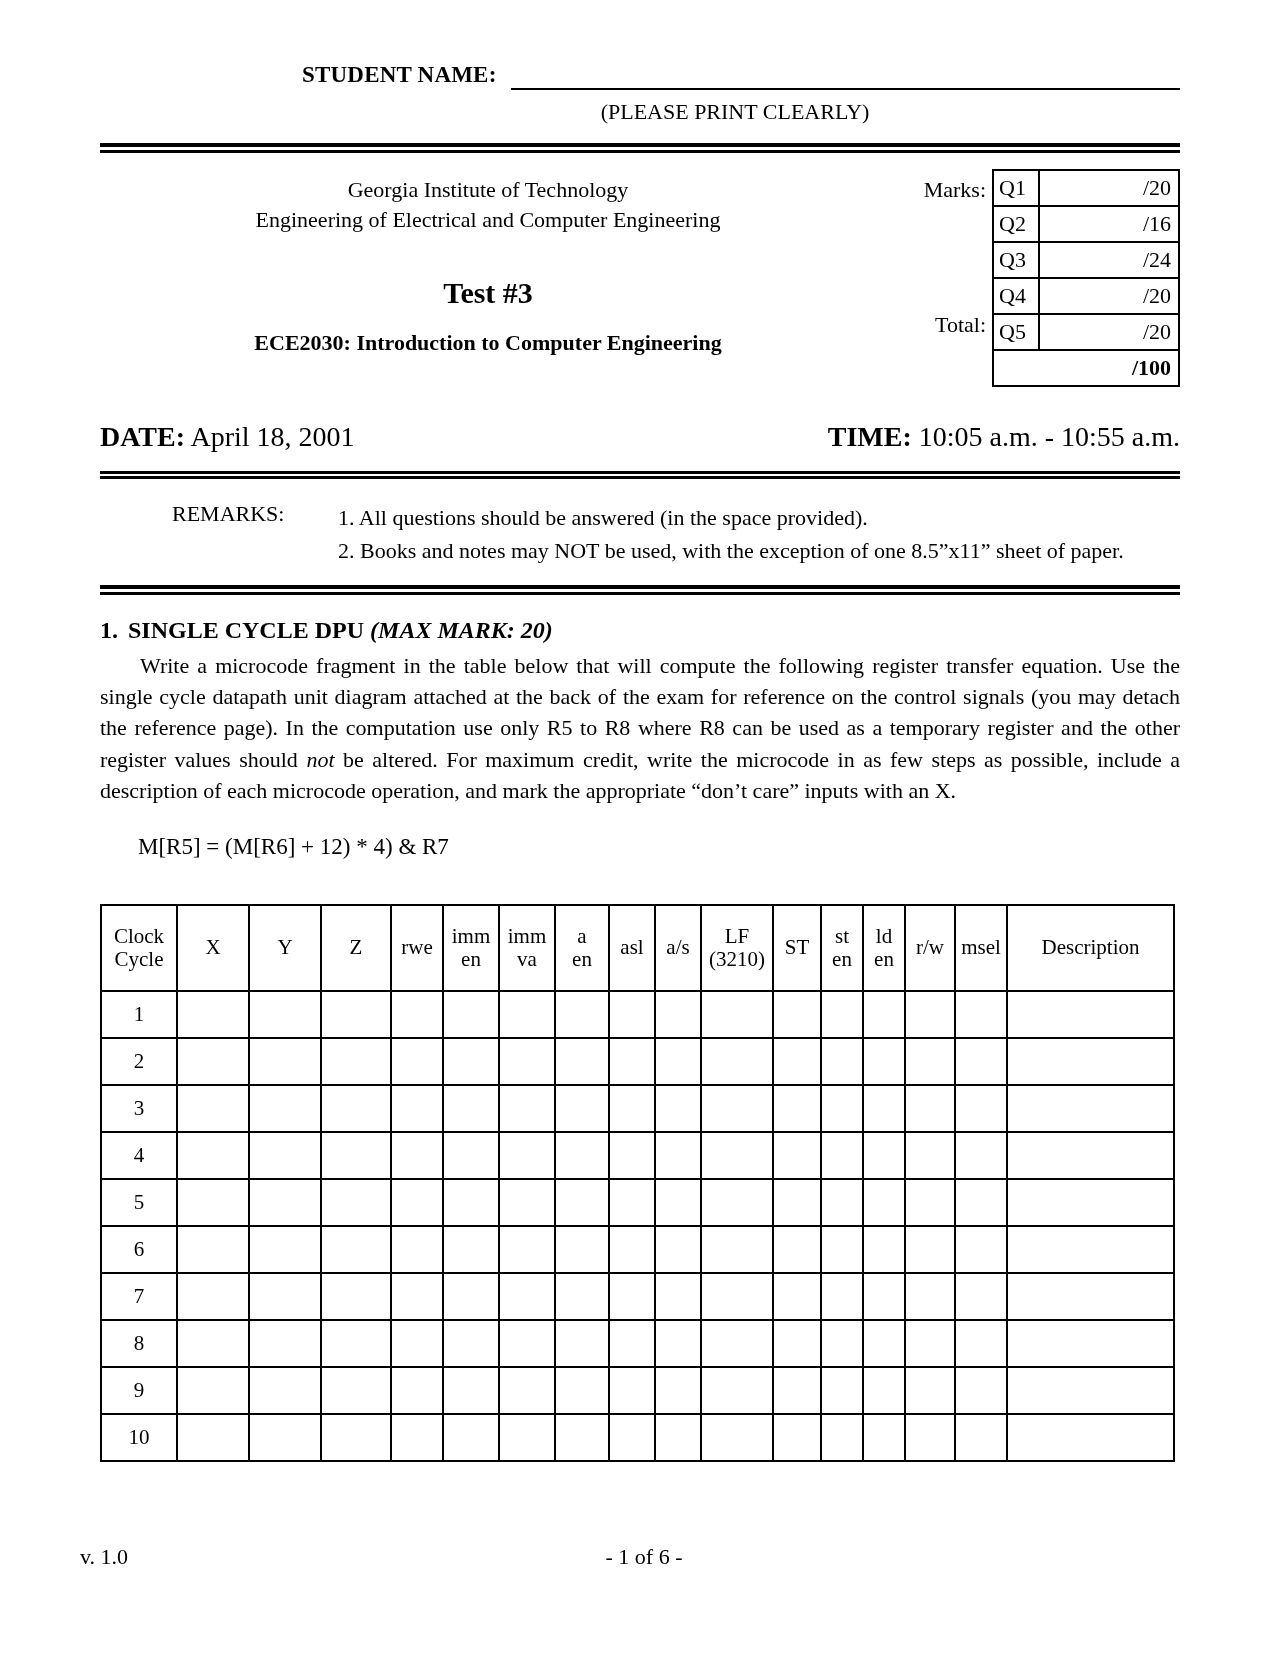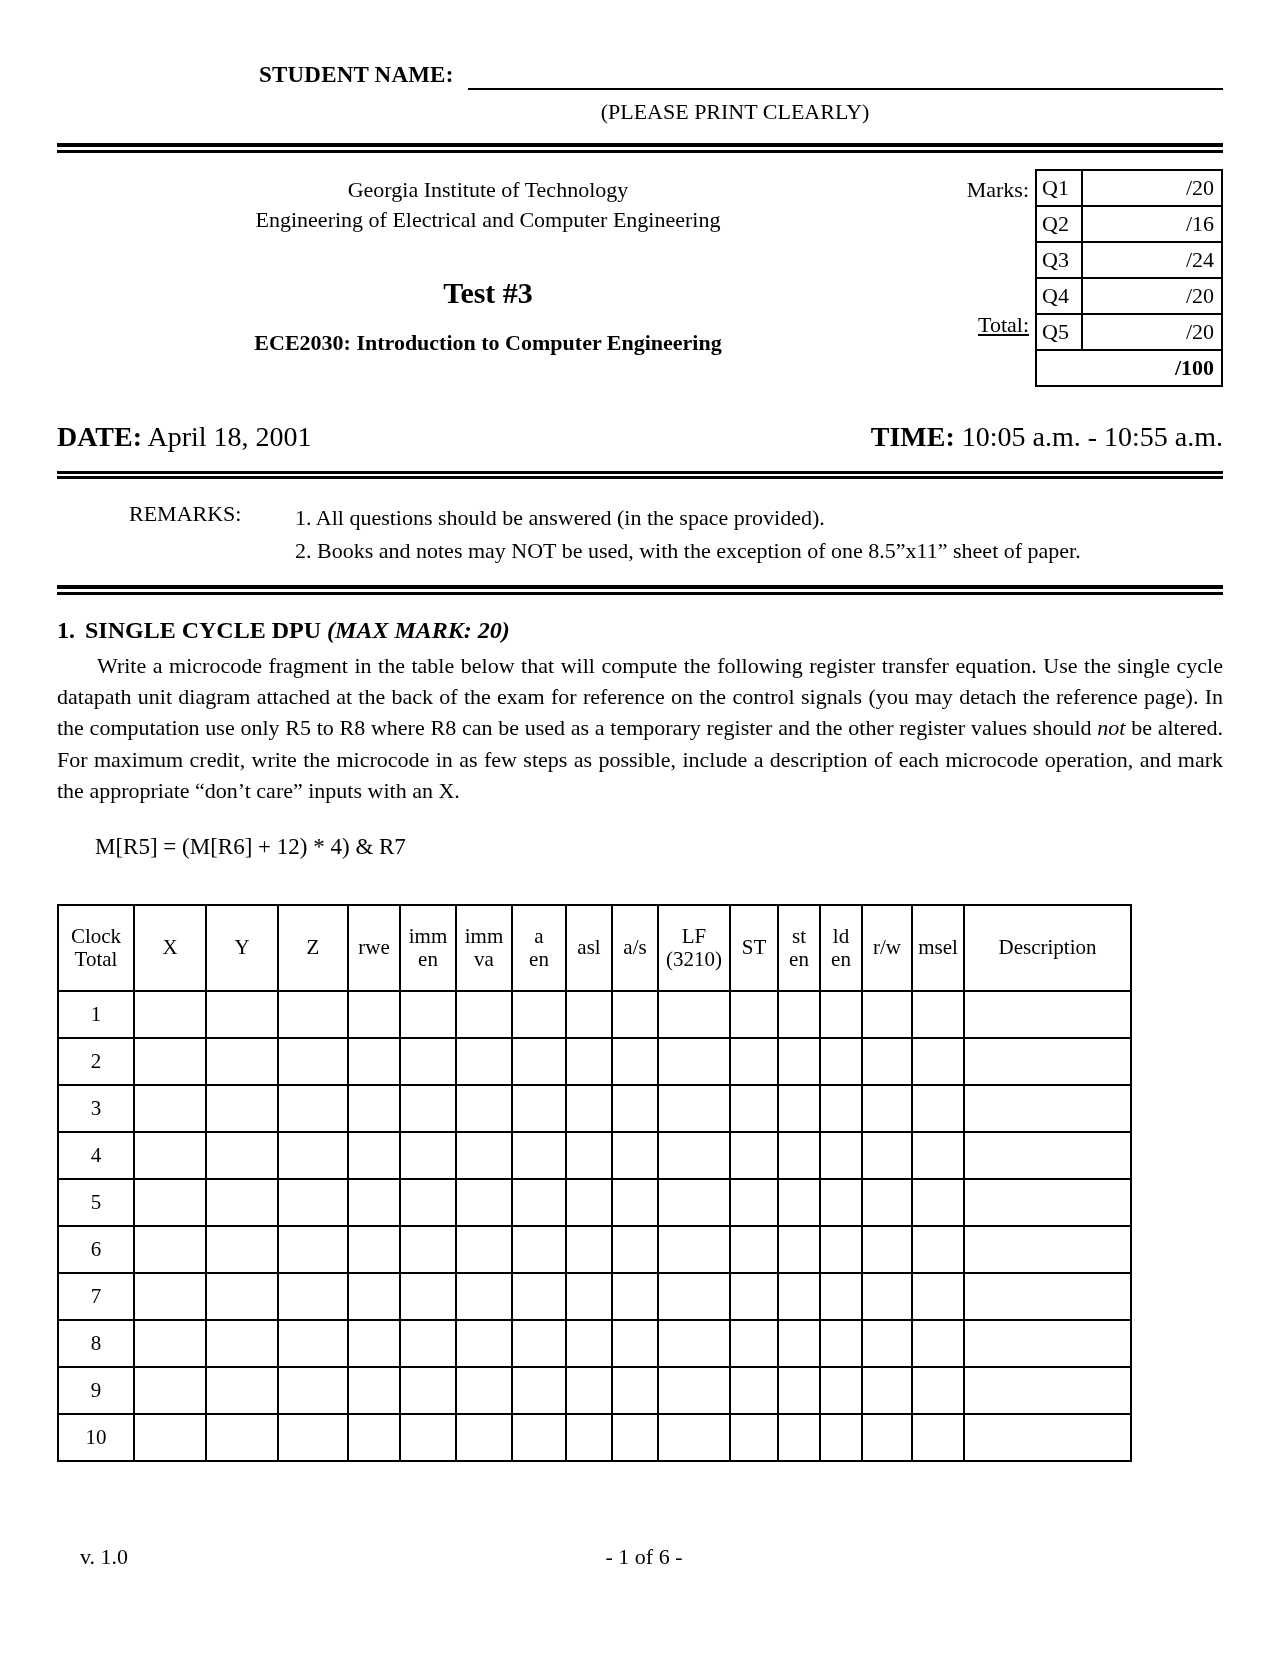--- a/index.html
+++ b/index.html
@@ -13,21 +13,21 @@
     font-family: "Liberation Serif", "DejaVu Serif", serif;
     color: #000000;
     position: relative;
     overflow: hidden;
   }
   .page {
     position: relative;
     width: 1280px;
     height: 1656px;
     box-sizing: border-box;
-    padding: 0 57px;
+    padding: 0 100px;
   }
 
   
   .name-row {
     display: flex;
     align-items: flex-end;
     padding-top: 62px;
   }
   .name-label {
     font-weight: bold;
@@ -96,21 +96,21 @@
   }
   .marks-side {
     font-size: 22px;
     text-align: right;
     width: 96px;
     position: relative;
     height: 240px;
   }
   .marks-side .lbl { position: absolute; right: 6px; white-space: nowrap; }
   .marks-side .lbl-marks { top: 8px; }
-  .marks-side .lbl-total { top: 143px; text-decoration: underline; }
+  .marks-side .lbl-total { top: 143px; }
 
   table.marks {
     border-collapse: collapse;
     font-size: 22px;
   }
   table.marks td {
     border: 2px solid #000;
     height: 36px;
     padding: 0 6px;
     box-sizing: border-box;
@@ -324,21 +324,21 @@
       <col style="width:42px">
         <col style="width:42px">
         <col style="width:50px">
         <col style="width:52px">
       <col style="width:167px">
     </colgroup>
     <thead>
       <tr>
         <th>
           <div>Clock</div>
-          <div>Total</div>
+          <div>Cycle</div>
         </th>
         <th>
           <div>X</div>
         </th>
         <th>
           <div>Y</div>
         </th>
         <th>
           <div>Z</div>
         </th>

